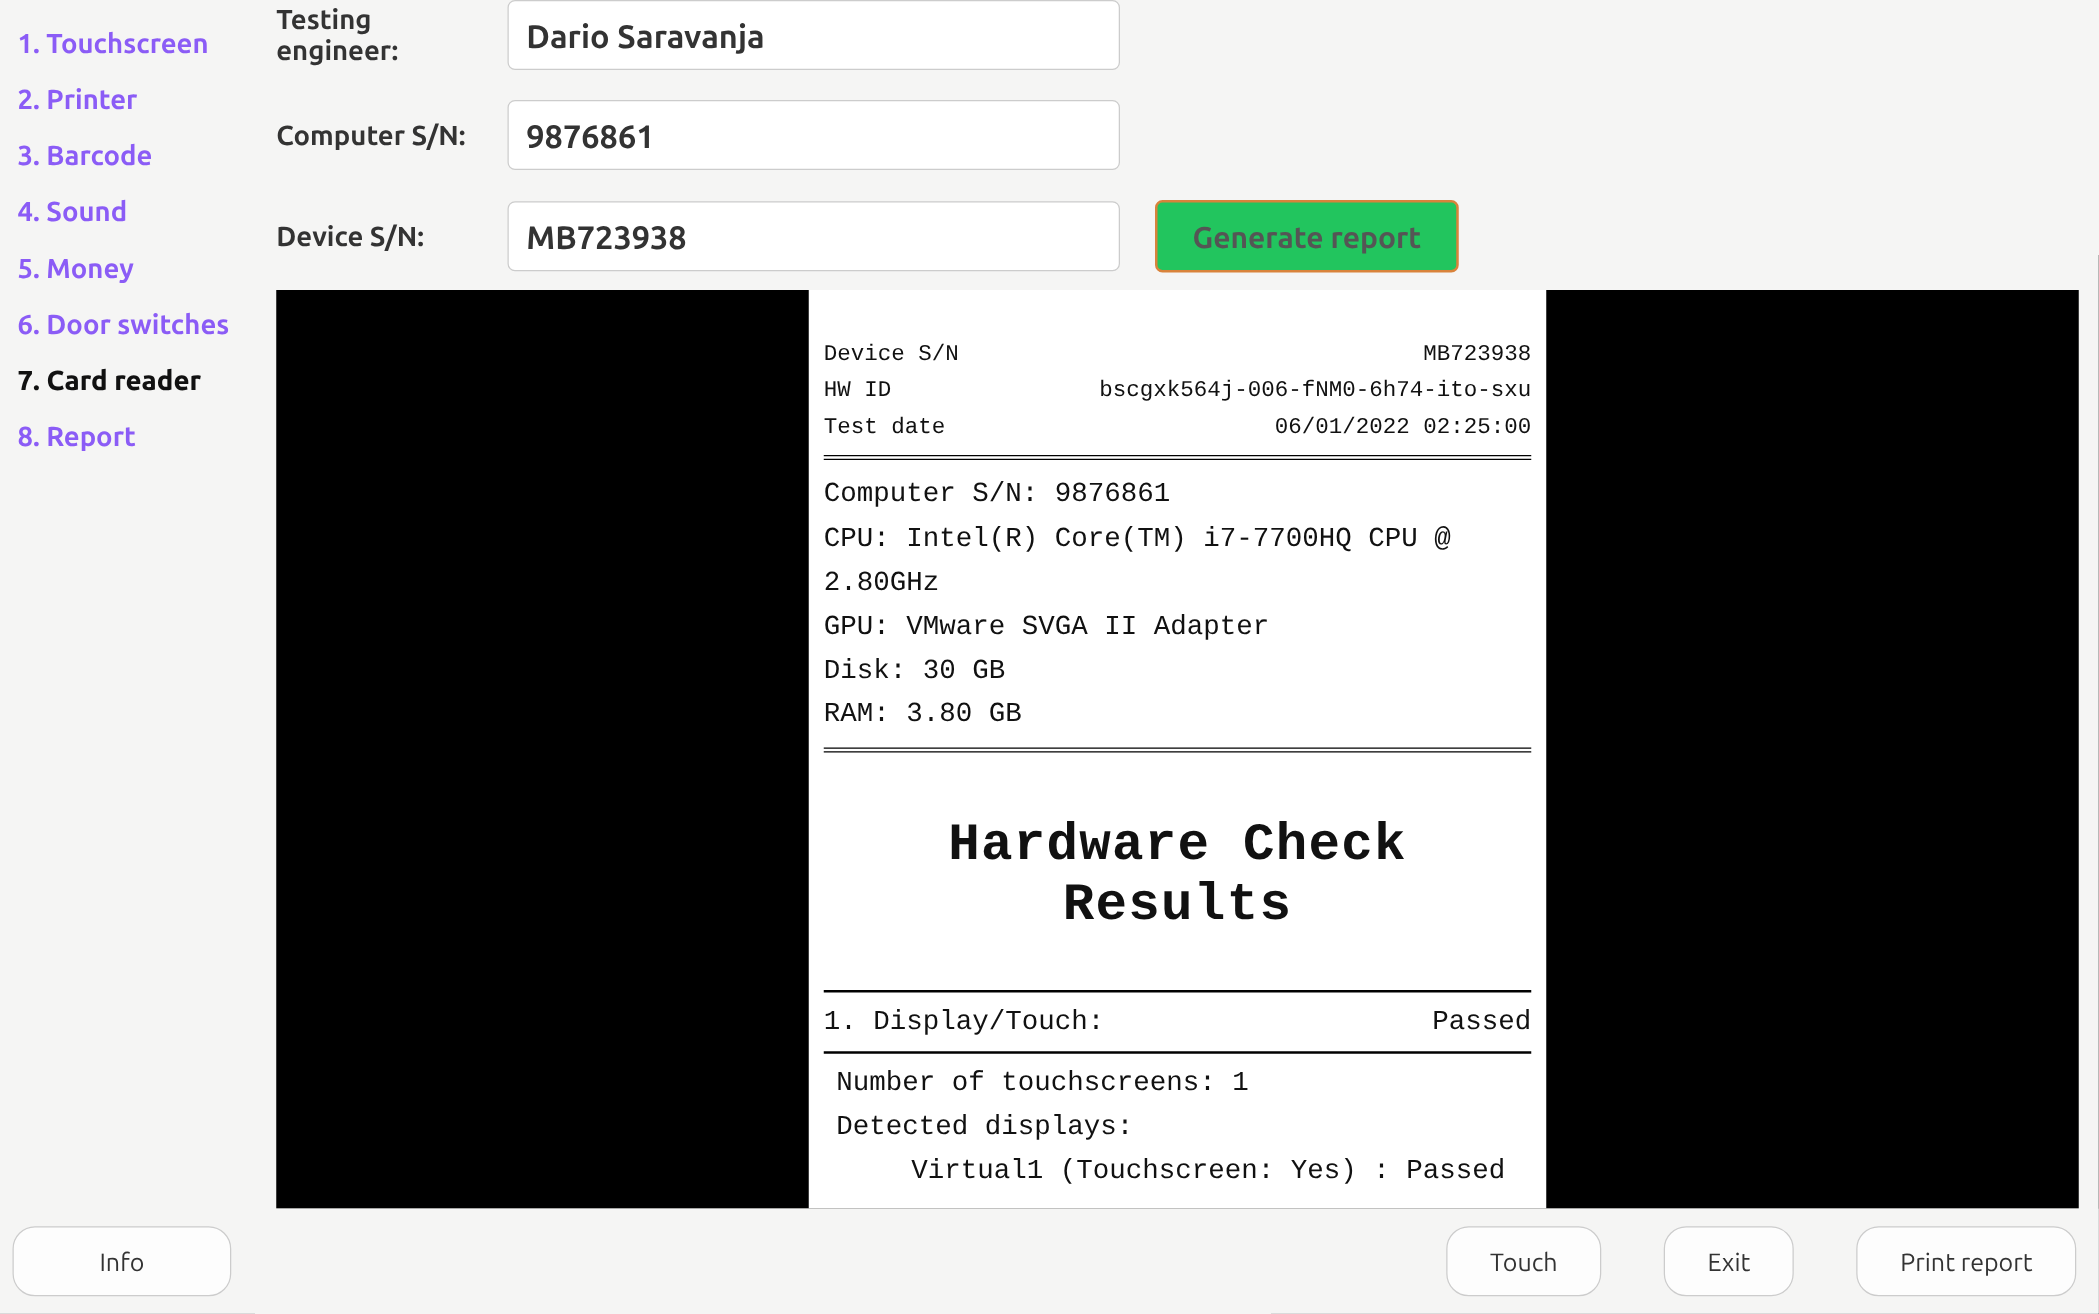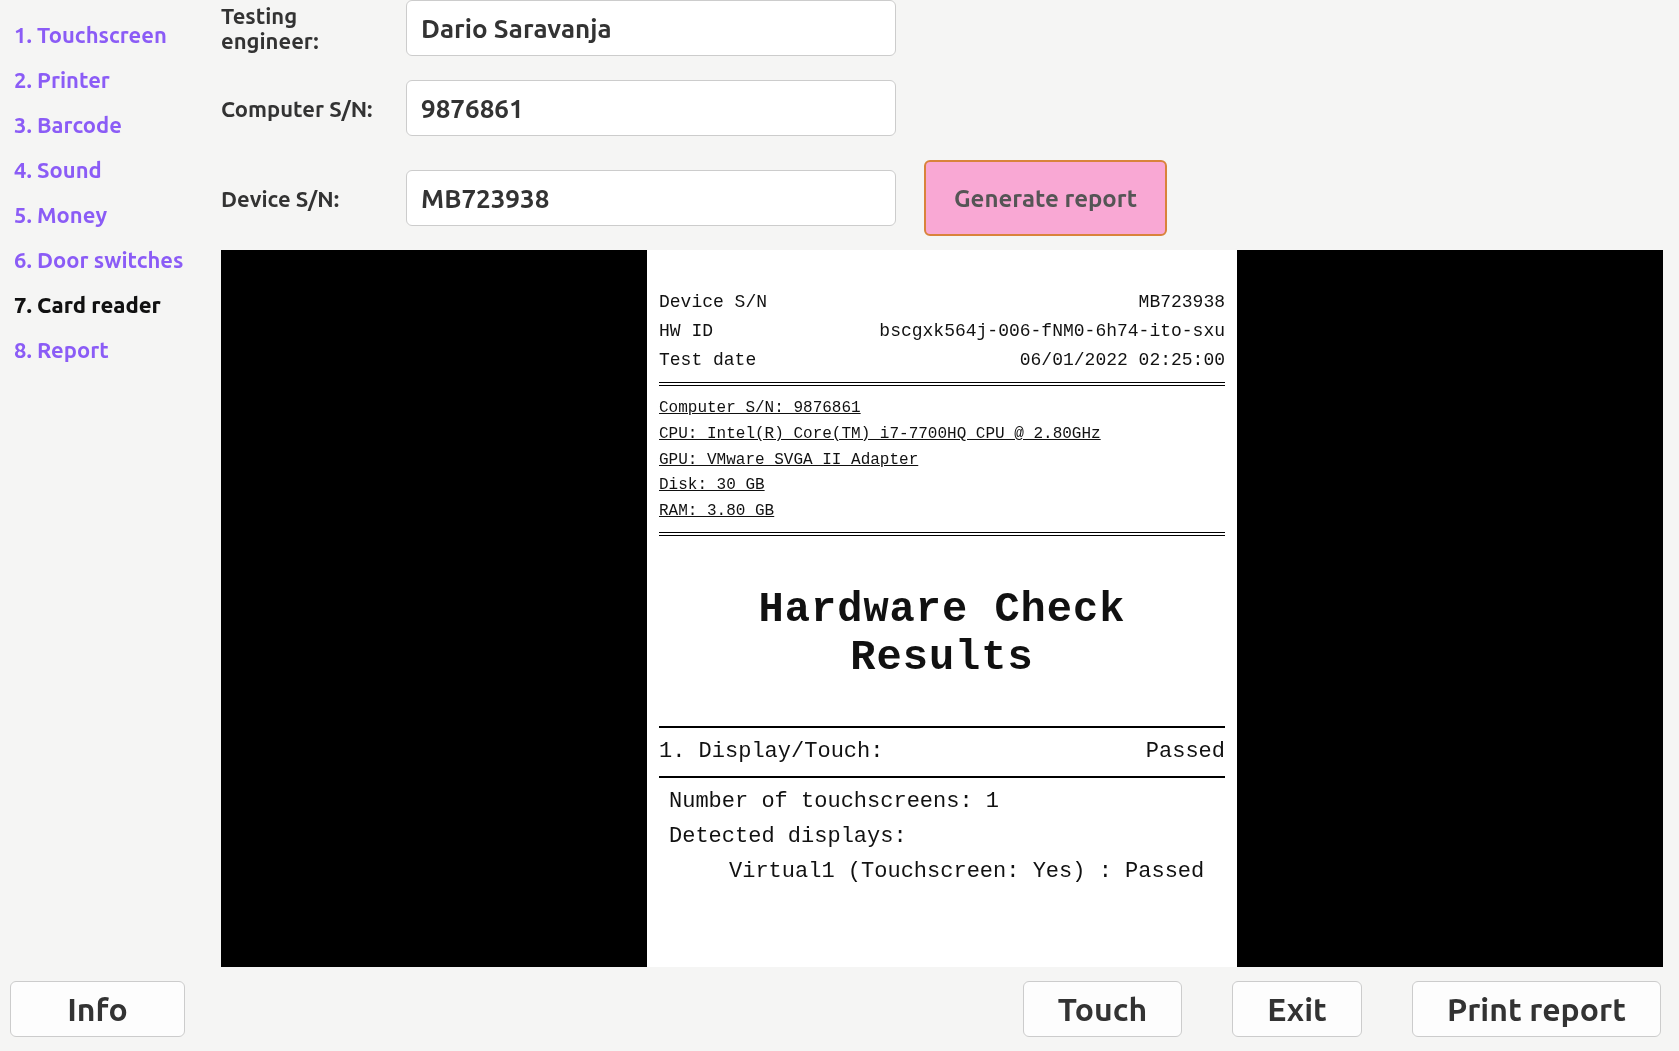--- a/index.html
+++ b/index.html
@@ -59,28 +59,28 @@
       padding: 0 14px;
       font-size: 26px;
       font-weight: 700;
       color: #333;
       border: 1px solid #ccc;
       border-radius: 6px;
       background: #fff;
       font-family: inherit;
     }
     .generate-btn {
-      height: 76px;
+      height: 58px;
       padding: 0 28px;
       font-size: 24px;
       font-weight: 700;
       color: #555;
       border: 2px solid #d9833b;
       border-radius: 6px;
-      background: #f9a8d4;
+      background: #22c55e;
       margin-left: 18px;
       cursor: pointer;
       font-family: inherit;
     }
     .report-viewer {
       flex: 1;
       background: #000;
       display: flex;
       justify-content: center;
       overflow: hidden;
@@ -99,23 +99,22 @@
       justify-content: space-between;
       font-size: 18px;
       line-height: 1.6;
     }
     .divider-dbl {
       border-top: 4px double #000;
       height: 6px;
       margin: 8px 0;
     }
     .spec-line {
-      font-size: 16px;
-      line-height: 1.6;
-      text-decoration: underline;
+      font-size: 22px;
+      line-height: 1.6;
     }
     .report-title {
       font-size: 42px;
       text-align: center;
       margin: 48px 0 44px 0;
       letter-spacing: 1px;
       font-weight: 700;
     }
     .divider-single {
       border-top: 2px solid #000;
@@ -140,25 +139,25 @@
       padding: 14px 18px 14px 10px;
       background: #f5f5f4;
     }
     .footer-left, .footer-right {
       display: flex;
       gap: 50px;
     }
     .footer-btn {
       height: 56px;
       padding: 0 34px;
-      font-size: 32px;
-      font-weight: 700;
+      font-size: 20px;
+      font-weight: 400;
       color: #333;
       border: 1px solid #ccc;
-      border-radius: 6px;
+      border-radius: 18px;
       background: #fdfdfd;
       cursor: pointer;
       font-family: inherit;
     }
     .footer-btn.info { min-width: 175px; }
   </style>
 </head>
 <body>
 
 <div class="main-area">

